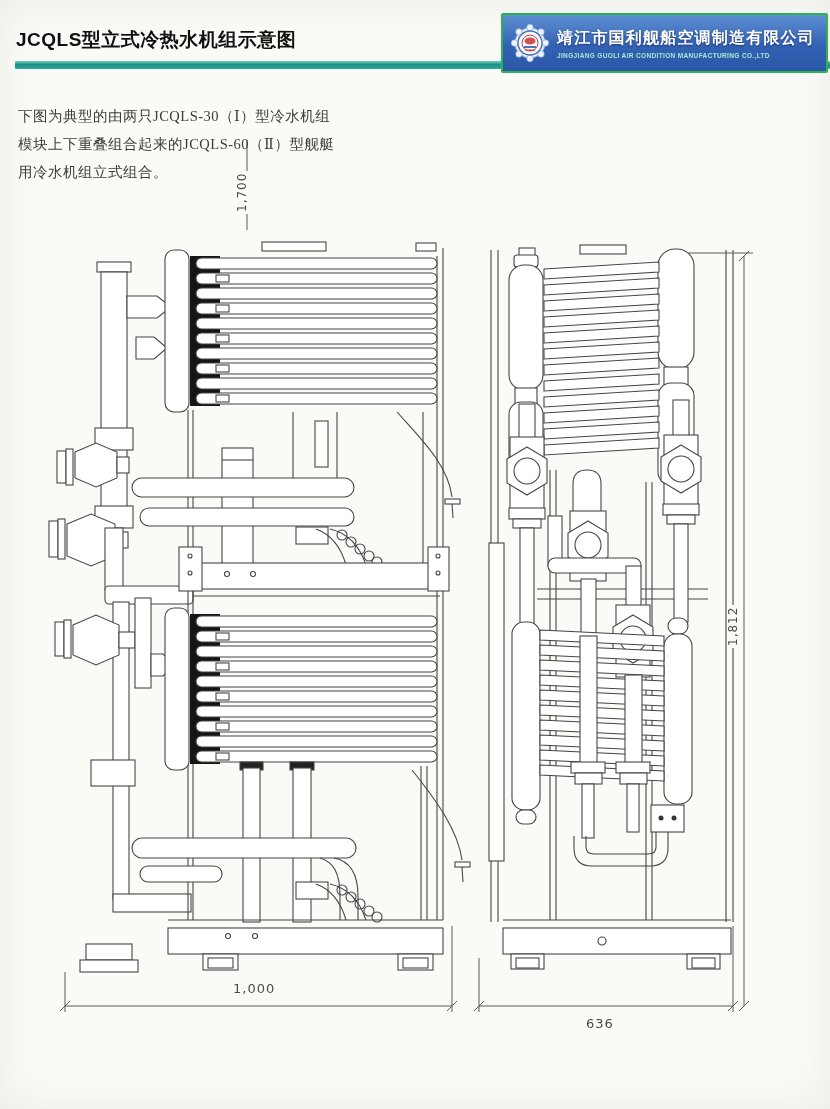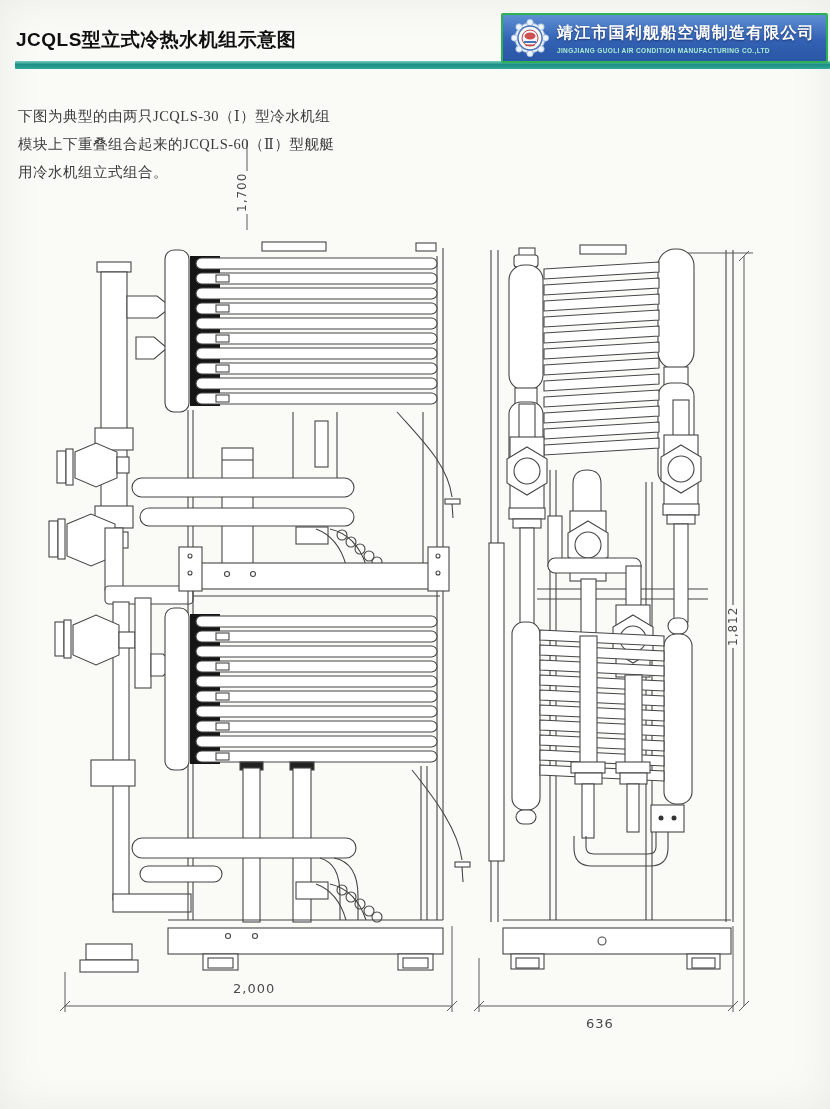--- a/index.html
+++ b/index.html
@@ -13,21 +13,21 @@
     position:absolute; left:16px; top:27px; margin:0;
     font-size:19px; font-weight:bold; color:#101010; letter-spacing:0.5px;
     font-family:"Liberation Sans", sans-serif;
   }
   .accent-bar {
     position:absolute; left:15px; top:61px; width:815px; height:8px;
     background:linear-gradient(180deg,#6fd2ba 0%, #1e8d85 45%, #2fa99b 100%);
     border-radius:1px;
   }
   .banner {
-    position:absolute; left:501px; top:13px; width:327px; height:50px;
+    position:absolute; left:501px; top:13px; width:327px; height:60px;
     box-sizing:border-box; border:2px solid #2cb252; border-radius:2px;
     background:linear-gradient(180deg,#5d8fd2 0%, #3362b4 55%, #2a56a6 100%);
     display:flex; align-items:center; gap:6px; padding:2px 6px;
   }
   .banner-text { display:flex; flex-direction:column; justify-content:center; min-width:0; }
   .company-cn {
     font-size:16px; font-weight:bold; color:#ffffff; letter-spacing:1.2px;
     white-space:nowrap; text-shadow:0 1px 2px rgba(0,0,40,0.5);
   }
   .company-en {
@@ -384,16 +384,16 @@
         <line x1="688" y1="253" x2="753" y2="253"></line>
         <line x1="744" y1="256" x2="744" y2="1006"></line>
         <line x1="739" y1="261" x2="749" y2="251"></line>
         <line x1="739" y1="1011" x2="749" y2="1001"></line>
       </g>
     </g>
   </svg>
 
   <span class="dim rot" id="dim-1700">1,700</span>
   <span class="dim rot" id="dim-1812">1,812</span>
-  <span class="dim" id="dim-1000">2,000</span>
+  <span class="dim" id="dim-1000">1,000</span>
   <span class="dim" id="dim-636">636</span>
 
 </div>
 
 </body></html>

